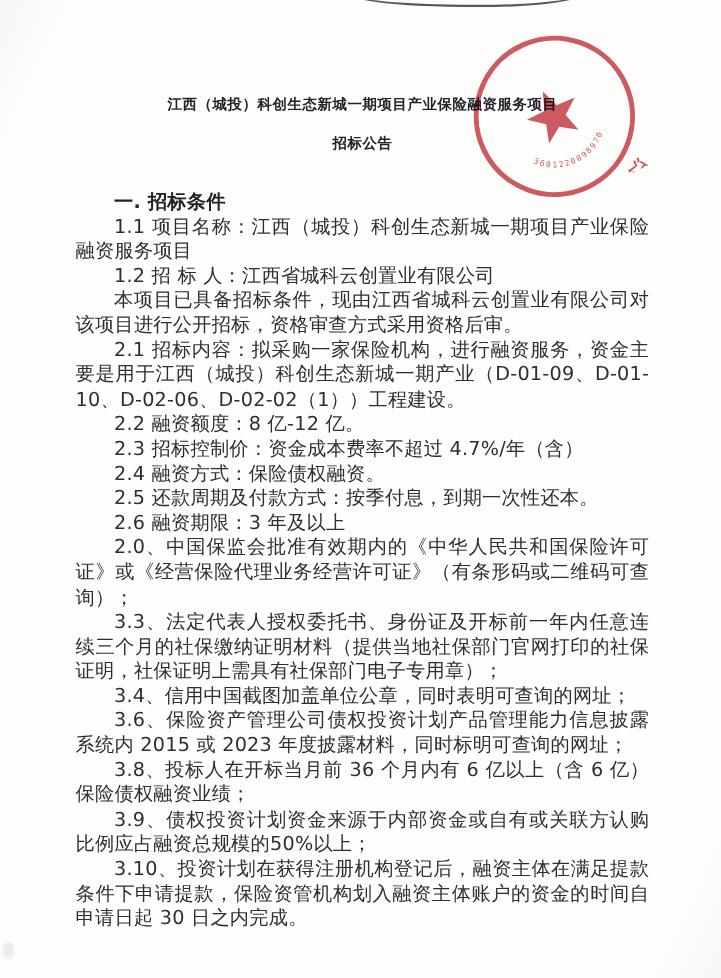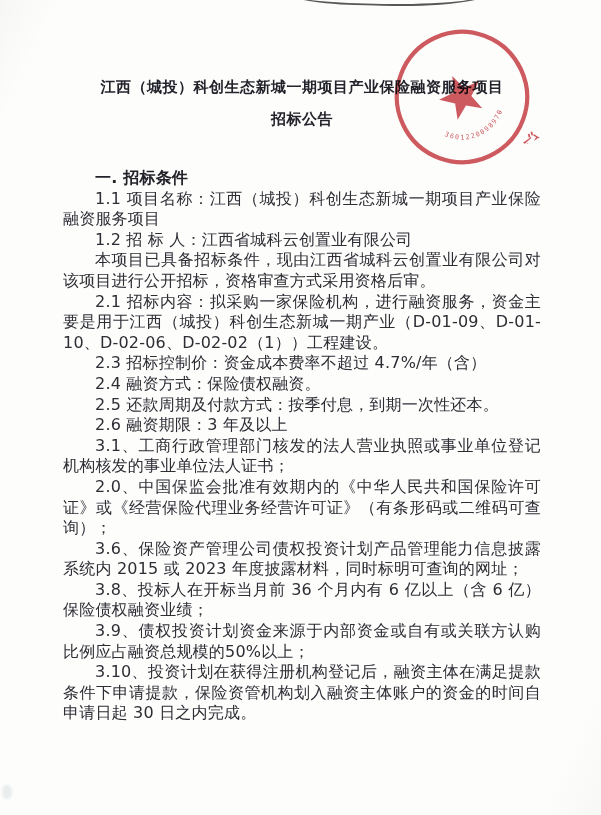--- a/index.html
+++ b/index.html
@@ -27,26 +27,26 @@
     position:absolute; left:2px; bottom:16px; width:10px; height:14px;
     background:#c9d0d6; opacity:.35; border-radius:40%;
     filter:blur(1px);
   }
   .content {
     position:absolute; left:63px; top:71px; width:478px;
   }
   .doc-title {
     font-family:"DejaVu Serif","Liberation Serif",serif;
     font-weight:bold;
-    font-size:15px;
+    font-size:12px;
     line-height:32px;
     text-align:center;
     color:#23232b;
     letter-spacing:.5px;
-    margin:0 0 33px 0;
+    margin:0 0 23px 0;
   }
   .doc-title .t-line { display:block; }
   .body-text p {
     margin:0;
     font-size:16px;
     line-height:20.6px;
     text-indent:2em;
     text-align:justify;
     letter-spacing:0.2px;
   }
@@ -80,27 +80,29 @@
     </h1>
 
     <div class="body-text">
 
       <p class="heading">一. 招标条件</p>
       <p>1.1 项目名称：江西（城投）科创生态新城一期项目产业保险融资服务项目</p>
       <p>1.2 招  标  人：江西省城科云创置业有限公司</p>
       <p>本项目已具备招标条件，现由江西省城科云创置业有限公司对该项目进行公开招标，资格审查方式采用资格后审。</p>
 
       <p>2.1 招标内容：拟采购一家保险机构，进行融资服务，资金主要是用于江西（城投）科创生态新城一期产业（D-01-09、D-01-10、D-02-06、D-02-02（1））工程建设。</p>
+      <p>2.2 融资额度：8 亿-12 亿。</p>
       <p>2.3 招标控制价：资金成本费率不超过 4.7%/年（含）</p>
       <p>2.4 融资方式：保险债权融资。</p>
       <p>2.5 还款周期及付款方式：按季付息，到期一次性还本。</p>
       <p>2.6 融资期限：3 年及以上</p>
 
-      <p>3.1、工商行政管理部门核发的法人营业执照或事业单位登记机构核发的事业单位法人证书；</p>
       <p>2.0、中国保监会批准有效期内的《中华人民共和国保险许可证》或《经营保险代理业务经营许可证》（有条形码或二维码可查询）；</p>
+      <p>3.3、法定代表人授权委托书、身份证及开标前一年内任意连续三个月的社保缴纳证明材料（提供当地社保部门官网打印的社保证明，社保证明上需具有社保部门电子专用章）；</p>
+      <p>3.4、信用中国截图加盖单位公章，同时表明可查询的网址；</p>
       <p>3.6、保险资产管理公司债权投资计划产品管理能力信息披露系统内 2015 或 2023 年度披露材料，同时标明可查询的网址；</p>
       <p>3.8、投标人在开标当月前 36 个月内有 6 亿以上（含 6 亿）保险债权融资业绩；</p>
       <p>3.9、债权投资计划资金来源于内部资金或自有或关联方认购比例应占融资总规模的50%以上；</p>
       <p>3.10、投资计划在获得注册机构登记后，融资主体在满足提款条件下申请提款，保险资管机构划入融资主体账户的资金的时间自申请日起 30 日之内完成。</p>
 
     </div>
   </div>
 
   <div class="seal">
     <svg viewBox="0 0 200 200" xmlns="http://www.w3.org/2000/svg">

